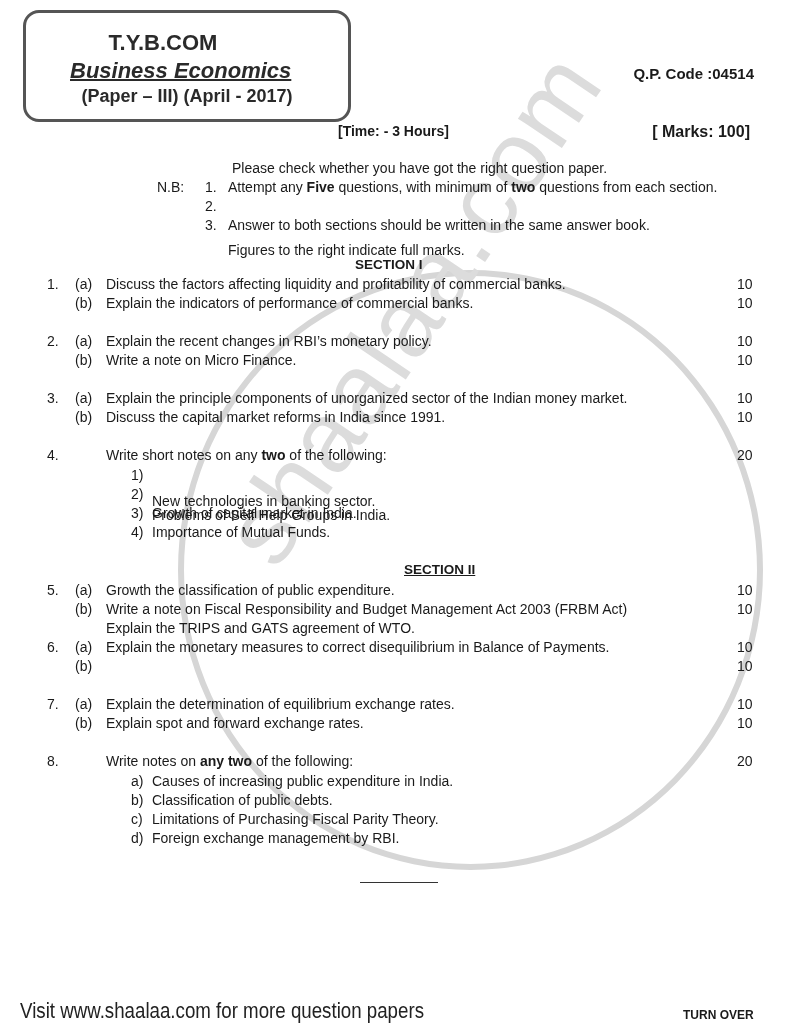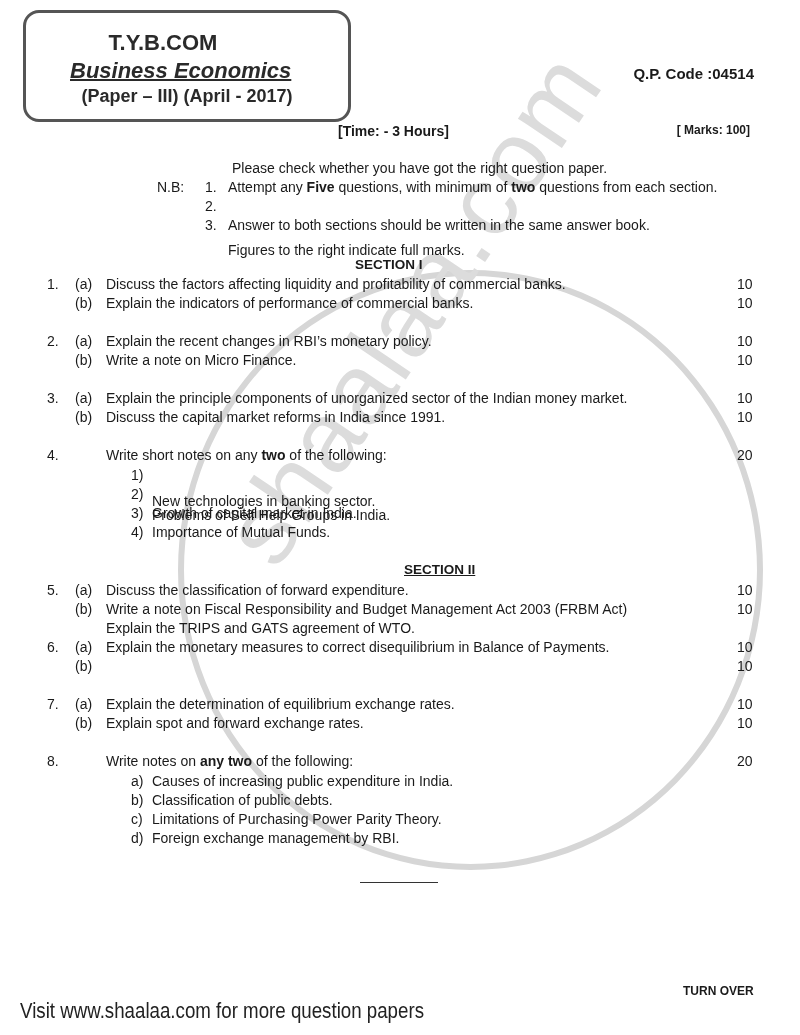--- a/index.html
+++ b/index.html
@@ -5,29 +5,29 @@
   html, body { margin: 0; padding: 0; background: #ffffff; }
   body { width: 800px; height: 1035px; position: relative; overflow: hidden;
          font-family: "Liberation Sans", sans-serif; color: #1a1a1a; }
   .abs { position: absolute; }
   .title-box { left: 23px; top: 10px; width: 328px; height: 112px; border: 3px solid #555; border-radius: 16px; box-sizing: border-box; }
   .t1 { left: 23px; width: 280px; top: 30px; text-align: center; font-weight: bold; font-size: 22px; color: #2a2a2a; }
   .t2 { left: 70px; top: 58px; font-weight: bold; font-style: italic; font-size: 22px; color: #2a2a2a; text-decoration: underline; text-decoration-thickness: 2px; }
   .t3 { left: 23px; width: 328px; top: 86px; text-align: center; font-weight: bold; font-size: 18px; color: #2a2a2a; }
   .qp { right: 46px; top: 65px; font-weight: bold; font-size: 15px; }
   .time { left: 338px; top: 123px; font-weight: bold; font-size: 14px; }
-  .marks { right: 50px; top: 123px; font-weight: bold; font-size: 12px; }
+  .marks { right: 50px; top: 123px; font-weight: bold; font-size: 16px; }
   .txt { font-size: 14px; line-height: 19px; white-space: nowrap; }
   .nb-label { left: 157px; top: 178px; }
   .sec { font-weight: bold; font-size: 13.5px; }
   .watermark { left: 178px; top: 270px; width: 585px; height: 600px; border-radius: 50%; border: 6px solid #d6d6d6; box-sizing: border-box; }
   .wm-text { left: 200px; top: 520px; font-size: 100px; color: #dcdcdc; transform: rotate(-56deg); transform-origin: left top; font-family: "Liberation Sans", sans-serif; letter-spacing: 2px; }
   .rule { left: 360px; top: 882px; width: 78px; border-top: 1px solid #333; }
   .footer-visit { left: 20px; top: 998px; font-size: 22px; color: #222; font-family: "Liberation Sans", sans-serif; transform: scaleX(0.85); transform-origin: left; }
-  .turn { left: 683px; top: 984px; font-weight: bold; font-size: 12px; text-align: right; }
+  .turn { left: 683px; top: 1008px; font-weight: bold; font-size: 12px; text-align: right; }
   b { font-weight: bold; }
 </style>
 </head>
 <body>
 
 <div class="abs watermark"></div>
 <div class="abs wm-text">shaalaa.com</div>
 
 <div class="abs title-box"></div>
 <div class="abs t1">T.Y.B.COM</div>
@@ -81,21 +81,21 @@
 <div class="abs txt" style="left:152px;top:485px;margin-top:21px;">Problems of Self Help Groups in India.</div>
 <div class="abs txt" style="left:131px;top:504px;">3)</div>
 <div class="abs txt" style="left:152px;top:504px;">Growth of capital market in India.</div>
 <div class="abs txt" style="left:131px;top:523px;">4)</div>
 <div class="abs txt" style="left:152px;top:523px;">Importance of Mutual Funds.</div>
 
 <div class="abs sec" style="left:404px;top:562px;text-decoration:underline;">SECTION II</div>
 
 <div class="abs txt" style="left:47px;top:581px;">5.</div>
 <div class="abs txt" style="left:75px;top:581px;">(a)</div>
-<div class="abs txt" style="left:106px;top:581px;">Discuss the classification of forward expenditure.</div>
+<div class="abs txt" style="left:106px;top:581px;">Growth the classification of public expenditure.</div>
 <div class="abs txt" style="left:737px;top:581px;">10</div>
 <div class="abs txt" style="left:75px;top:600px;">(b)</div>
 <div class="abs txt" style="left:106px;top:600px;">Write a note on Fiscal Responsibility and Budget Management Act 2003 (FRBM Act)</div>
 <div class="abs txt" style="left:737px;top:600px;">10</div>
 
 <div class="abs txt" style="left:47px;top:638px;">6.</div>
 <div class="abs txt" style="left:75px;top:638px;">(a)</div>
 <div class="abs txt" style="left:106px;top:638px;">Explain the monetary measures to correct disequilibrium in Balance of Payments.</div>
 <div class="abs txt" style="left:737px;top:638px;">10</div>
 <div class="abs txt" style="left:75px;top:657px;">(b)</div>
@@ -111,20 +111,20 @@
 <div class="abs txt" style="left:737px;top:714px;">10</div>
 
 <div class="abs txt" style="left:47px;top:752px;">8.</div>
 <div class="abs txt" style="left:106px;top:752px;"><span>Write notes  on </span><b>any two</b><span> of the following:</span></div>
 <div class="abs txt" style="left:737px;top:752px;">20</div>
 <div class="abs txt" style="left:131px;top:772px;">a)</div>
 <div class="abs txt" style="left:152px;top:772px;">Causes of increasing public expenditure in India.</div>
 <div class="abs txt" style="left:131px;top:791px;">b)</div>
 <div class="abs txt" style="left:152px;top:791px;">Classification of public debts.</div>
 <div class="abs txt" style="left:131px;top:810px;">c)</div>
-<div class="abs txt" style="left:152px;top:810px;">Limitations of Purchasing Power Parity Theory.</div>
+<div class="abs txt" style="left:152px;top:810px;">Limitations of Purchasing Fiscal Parity Theory.</div>
 <div class="abs txt" style="left:131px;top:829px;">d)</div>
 <div class="abs txt" style="left:152px;top:829px;">Foreign exchange management by RBI.</div>
 
 <div class="abs rule"></div>
 
 <div class="abs turn">TURN OVER</div>
 <div class="abs footer-visit">Visit www.shaalaa.com for more question papers</div>
 
 </body></html>

